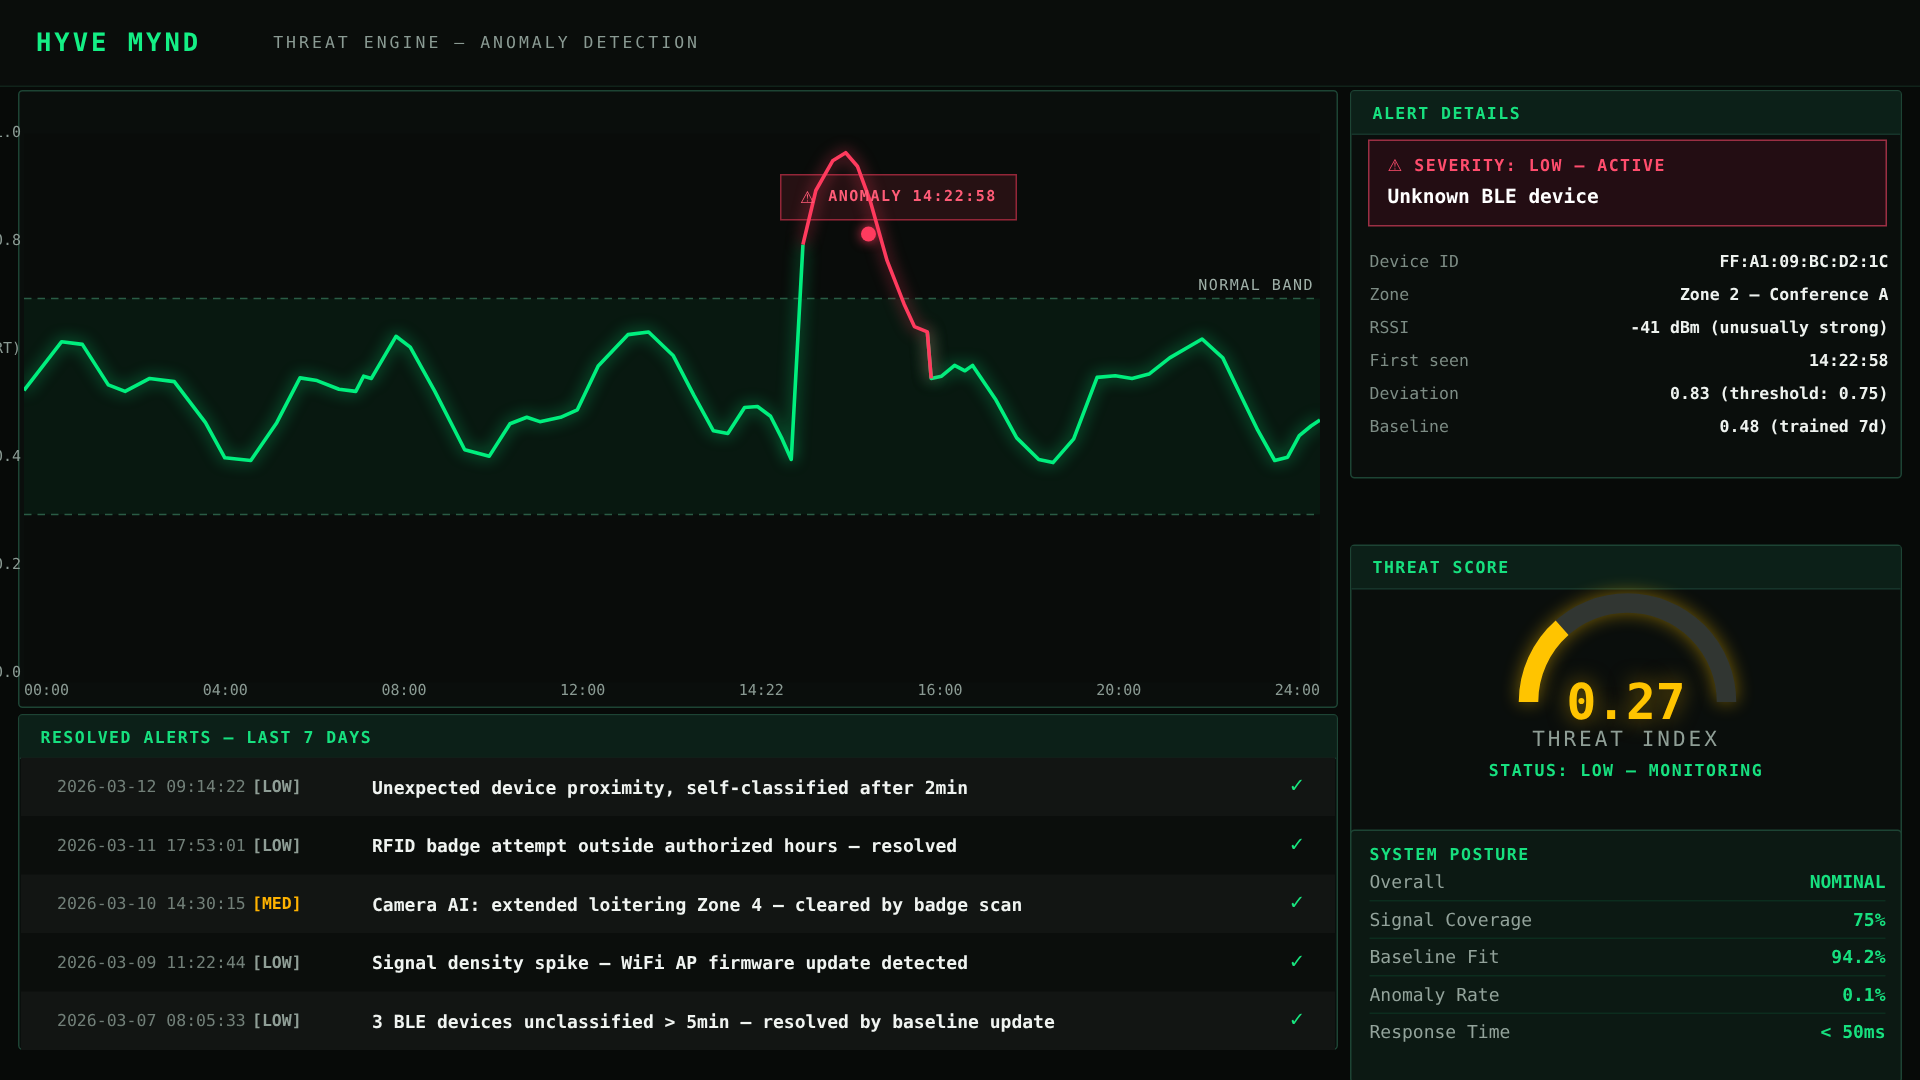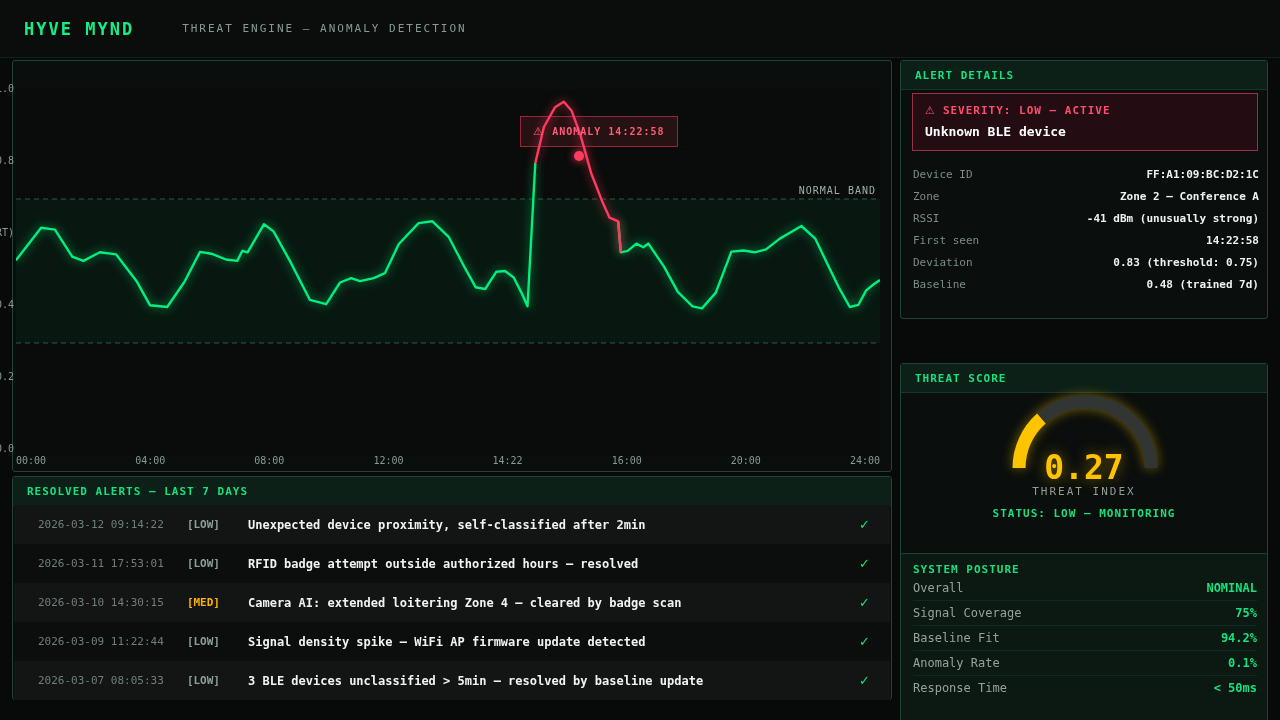--- a/index.html
+++ b/index.html
@@ -39,21 +39,21 @@
   .y-labels div{position:absolute;left:-18px;width:32px;text-align:right;color:#8a9a93;font-size:10px;}
 
   
   #resolved-panel{left:12px;top:476px;width:880px;height:224px;}
   .alert-rows{position:absolute;left:1px;right:1px;top:28px;bottom:1px;}
   .alert-row{height:39px;display:grid;grid-template-columns:128px 52px 1fr 20px;column-gap:2px;
       align-items:center;padding:0 20px 0 24px;box-sizing:border-box;}
   .alert-row:nth-child(odd){background:#121513;}
   .alert-row:nth-child(even){background:#0b0e0c;}
   .alert-ts{color:#717f78;font-size:11px;}
-  .alert-sev{font-size:11px;font-weight:bold;text-align:right;}
+  .alert-sev{font-size:11px;font-weight:bold;}
   .alert-sev.low{color:#8f9e96;}
   .alert-sev.med{color:#ffb300;}
   .alert-msg{color:#f0f4f1;font-size:12px;font-weight:bold;padding-left:26px;
       white-space:nowrap;overflow:hidden;}
   .alert-check{color:#18e57f;font-size:13px;font-weight:bold;text-align:right;}
 
   
   #alert-details{left:900px;top:60px;width:368px;height:259px;}
   .severity-box{position:absolute;left:11px;top:32px;right:9px;height:58px;
       background:#230d13;border:1px solid rgba(255,77,109,0.55);box-sizing:border-box;padding:10px 12px;}
@@ -63,21 +63,21 @@
   .detail-rows{position:absolute;left:12px;right:8px;top:102px;}
   .detail-row{height:22px;display:flex;justify-content:space-between;align-items:center;}
   .detail-label{color:#7d8c85;font-size:11px;}
   .detail-value{color:#eef2ef;font-size:11px;font-weight:bold;}
 
   #threat-panel{left:900px;top:329px;width:368px;height:199px;margin-top:34px;}
   #gauge{position:absolute;left:84px;top:28px;filter:drop-shadow(0 0 6px rgba(255,196,0,.45));}
   .gauge-value{position:absolute;left:0;top:84px;width:100%;text-align:center;
       color:#ffc400;font-size:33px;font-weight:bold;text-shadow:0 0 14px rgba(255,196,0,.5);}
   .gauge-label{position:absolute;left:0;top:121px;width:100%;text-align:center;
-      color:#8f9e96;font-size:11px;letter-spacing:2px;}
+      color:#8f9e96;font-size:14px;letter-spacing:2px;}
   .gauge-status{position:absolute;left:0;top:143px;width:100%;text-align:center;
       color:#17e07f;font-size:11px;font-weight:bold;letter-spacing:1px;}
 
   #posture-panel{left:900px;top:538px;width:368px;height:169px;background:#0c1913;margin-top:15px;}
   .posture-title{color:#17e07f;font-size:11px;font-weight:bold;letter-spacing:1px;margin:9px 0 0 12px;}
   .posture-rows{position:absolute;left:12px;right:10px;top:22px;}
   .posture-row{height:24px;display:flex;justify-content:space-between;align-items:center;
       border-bottom:1px solid rgba(23,224,127,0.10);}
   .posture-row:last-child{border-bottom:none;}
   .posture-label{color:#93a39b;font-size:12px;}

